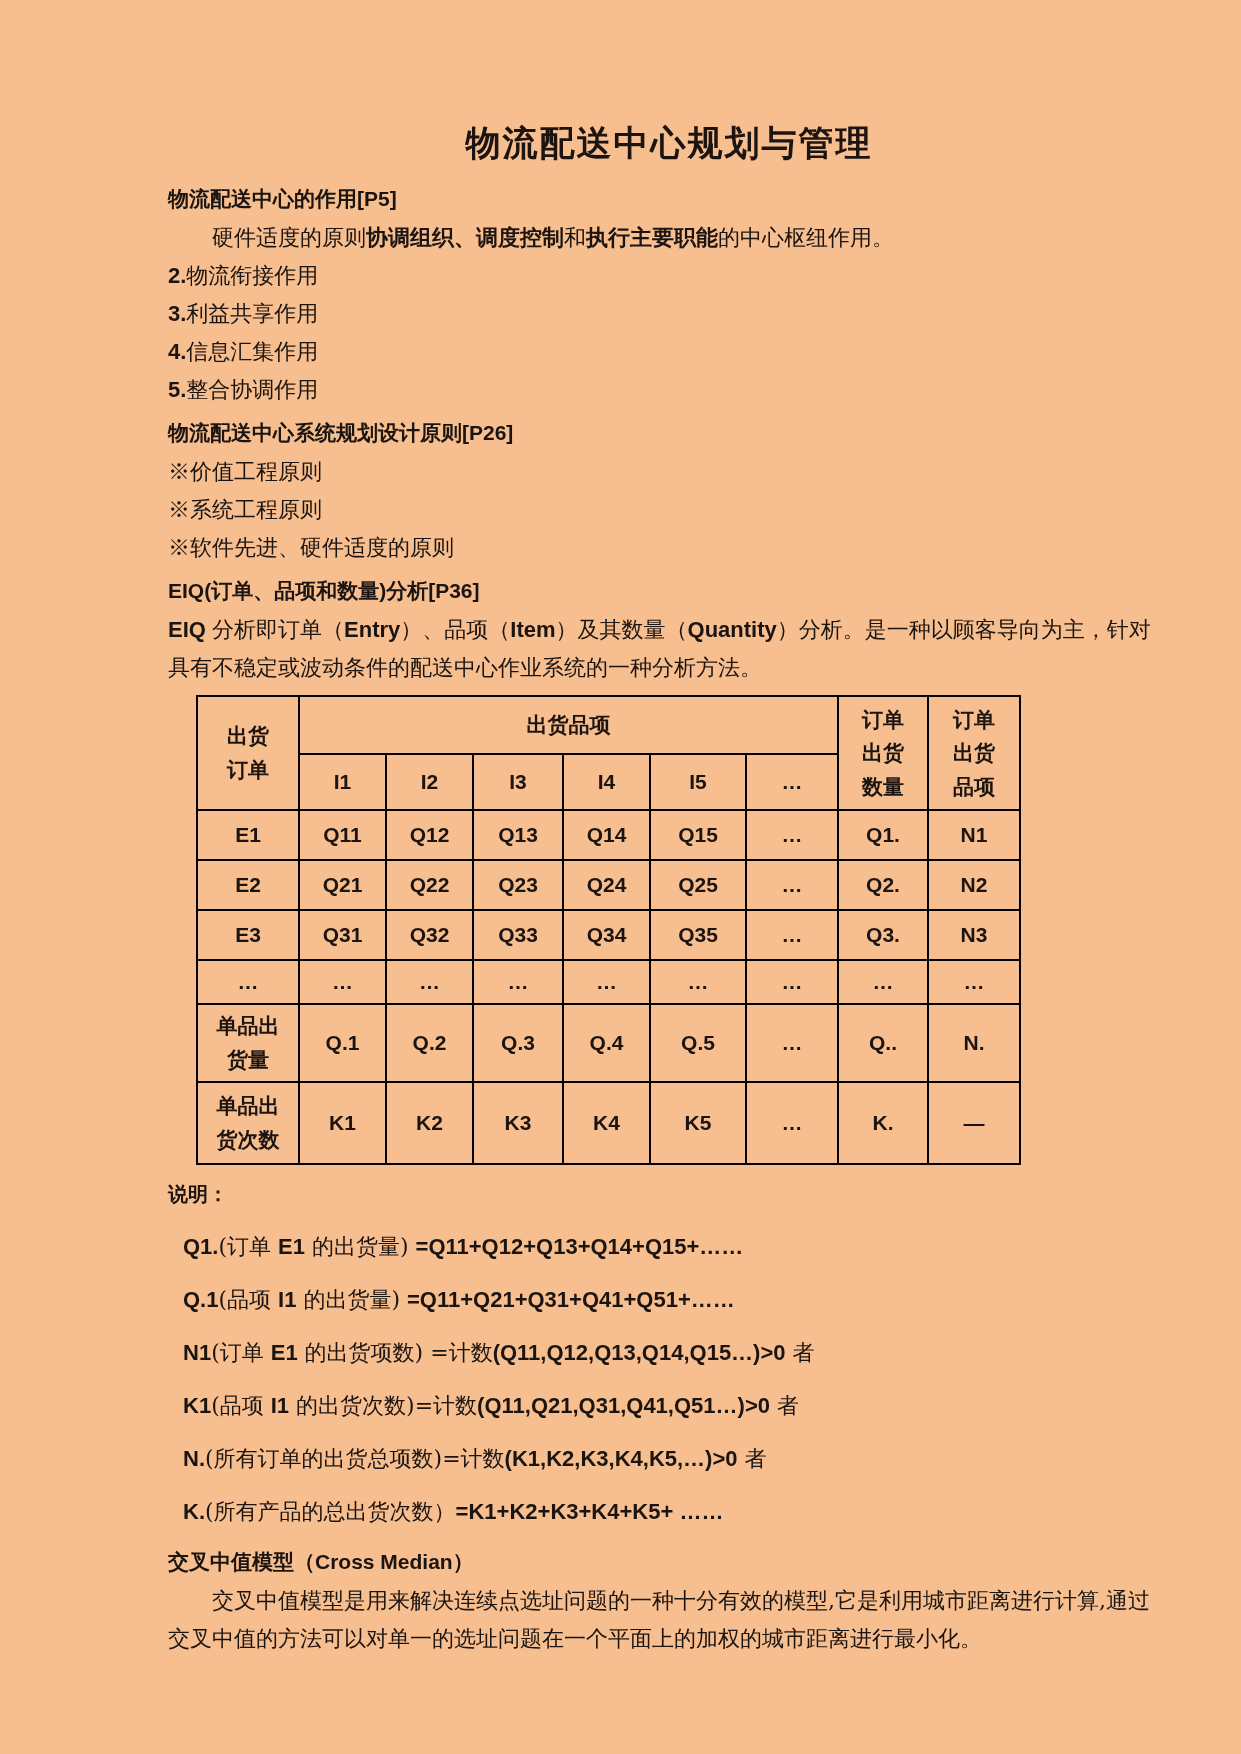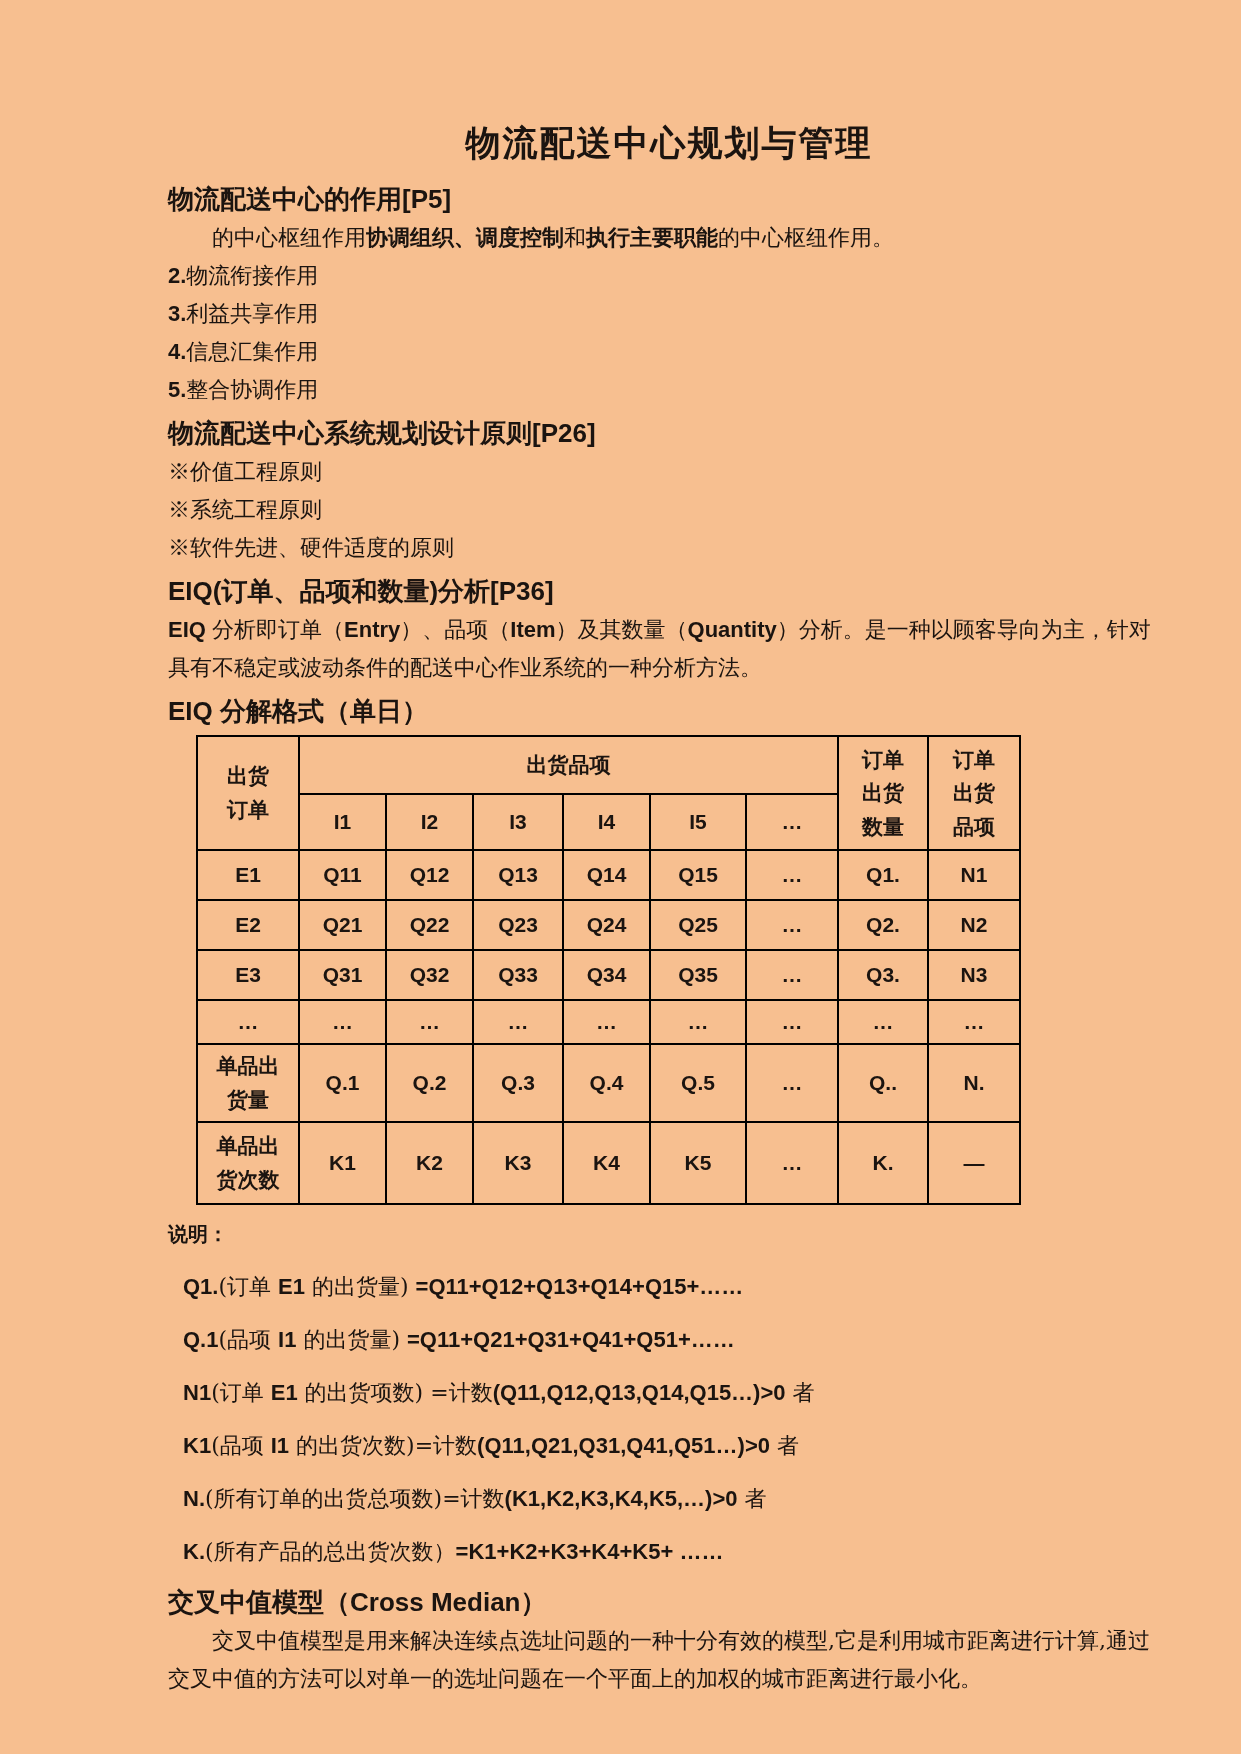--- a/index.html
+++ b/index.html
@@ -14,21 +14,21 @@
   .doc-title{
     margin:0 0 16px 0;
     text-align:center;
     font-size:35px;font-weight:bold;
     letter-spacing:2px;
     font-family:"DejaVu Serif","Liberation Serif",serif;
   }
   .sec-heading{
     margin:8px 0 4px 0;
     font-family:"Liberation Sans","DejaVu Sans",sans-serif;
-    font-weight:bold;font-size:26px;line-height:32px;
+    font-weight:bold;font-size:21px;line-height:32px;
   }
   p.body-line{margin:0;line-height:38px}
   p.indent{text-indent:2em}
   .plain-item{line-height:37px}
   .b{font-family:"Liberation Sans","DejaVu Sans",sans-serif;font-weight:bold}
   table.eiq{
     border-collapse:collapse;table-layout:fixed;
     width:825px;margin:8px 0 10px 28px;
   }
   table.eiq th,table.eiq td{
@@ -48,34 +48,33 @@
   .note-line{margin:15px;line-height:38px}
 </style>
 </head>
 <body>
 
 <div class="content">
 
   <h1 class="doc-title">物流配送中心规划与管理</h1>
 
   <h2 class="sec-heading">物流配送中心的作用[P5]</h2>
-  <p class="body-line indent"><span>的中心枢纽作用</span><span class="b">协调组织、调度控制</span><span>和</span><span class="b">执行主要职能</span><span>的中心枢纽作用。</span></p>
+  <p class="body-line indent"><span>硬件适度的原则</span><span class="b">协调组织、调度控制</span><span>和</span><span class="b">执行主要职能</span><span>的中心枢纽作用。</span></p>
   <p class="body-line plain-item"><span class="b">2.</span><span>物流衔接作用</span></p>
   <p class="body-line plain-item"><span class="b">3.</span><span>利益共享作用</span></p>
   <p class="body-line plain-item"><span class="b">4.</span><span>信息汇集作用</span></p>
   <p class="body-line plain-item"><span class="b">5.</span><span>整合协调作用</span></p>
 
   <h2 class="sec-heading">物流配送中心系统规划设计原则[P26]</h2>
   <p class="body-line plain-item">※价值工程原则</p>
   <p class="body-line plain-item">※系统工程原则</p>
   <p class="body-line plain-item">※软件先进、硬件适度的原则</p>
 
   <h2 class="sec-heading">EIQ(订单、品项和数量)分析[P36]</h2>
   <p class="body-line"><span class="b">EIQ </span><span>分析即订单（</span><span class="b">Entry</span><span>）、品项（</span><span class="b">Item</span><span>）及其数量（</span><span class="b">Quantity</span><span>）分析。是一种以顾客导向为主，针对具有不稳定或波动条件的配送中心作业系统的一种分析方法。</span></p>
-  <h2 class="sec-heading">EIQ 分解格式（单日）</h2>
 
   <table class="eiq">
     <colgroup>
       <col style="width:102px">
         <col style="width:87px">
         <col style="width:87px">
         <col style="width:90px">
       <col style="width:87px">
         <col style="width:96px">
         <col style="width:92px">

